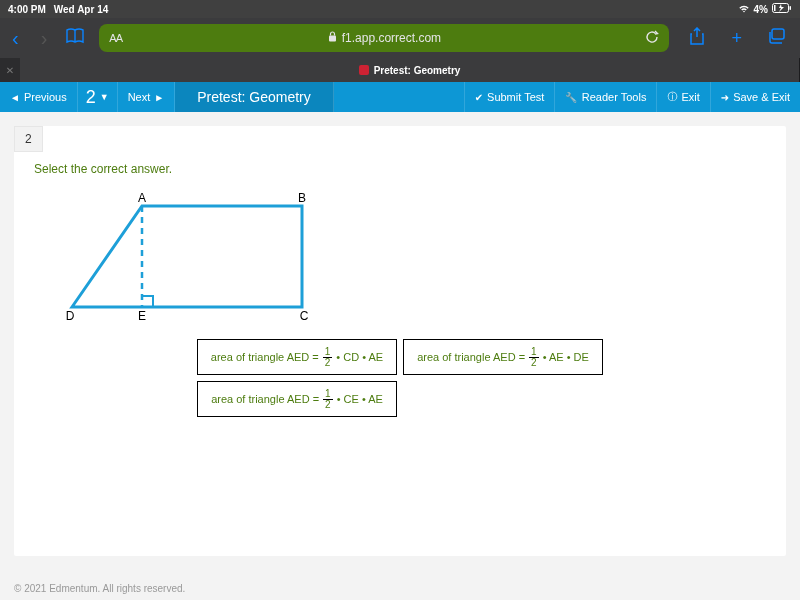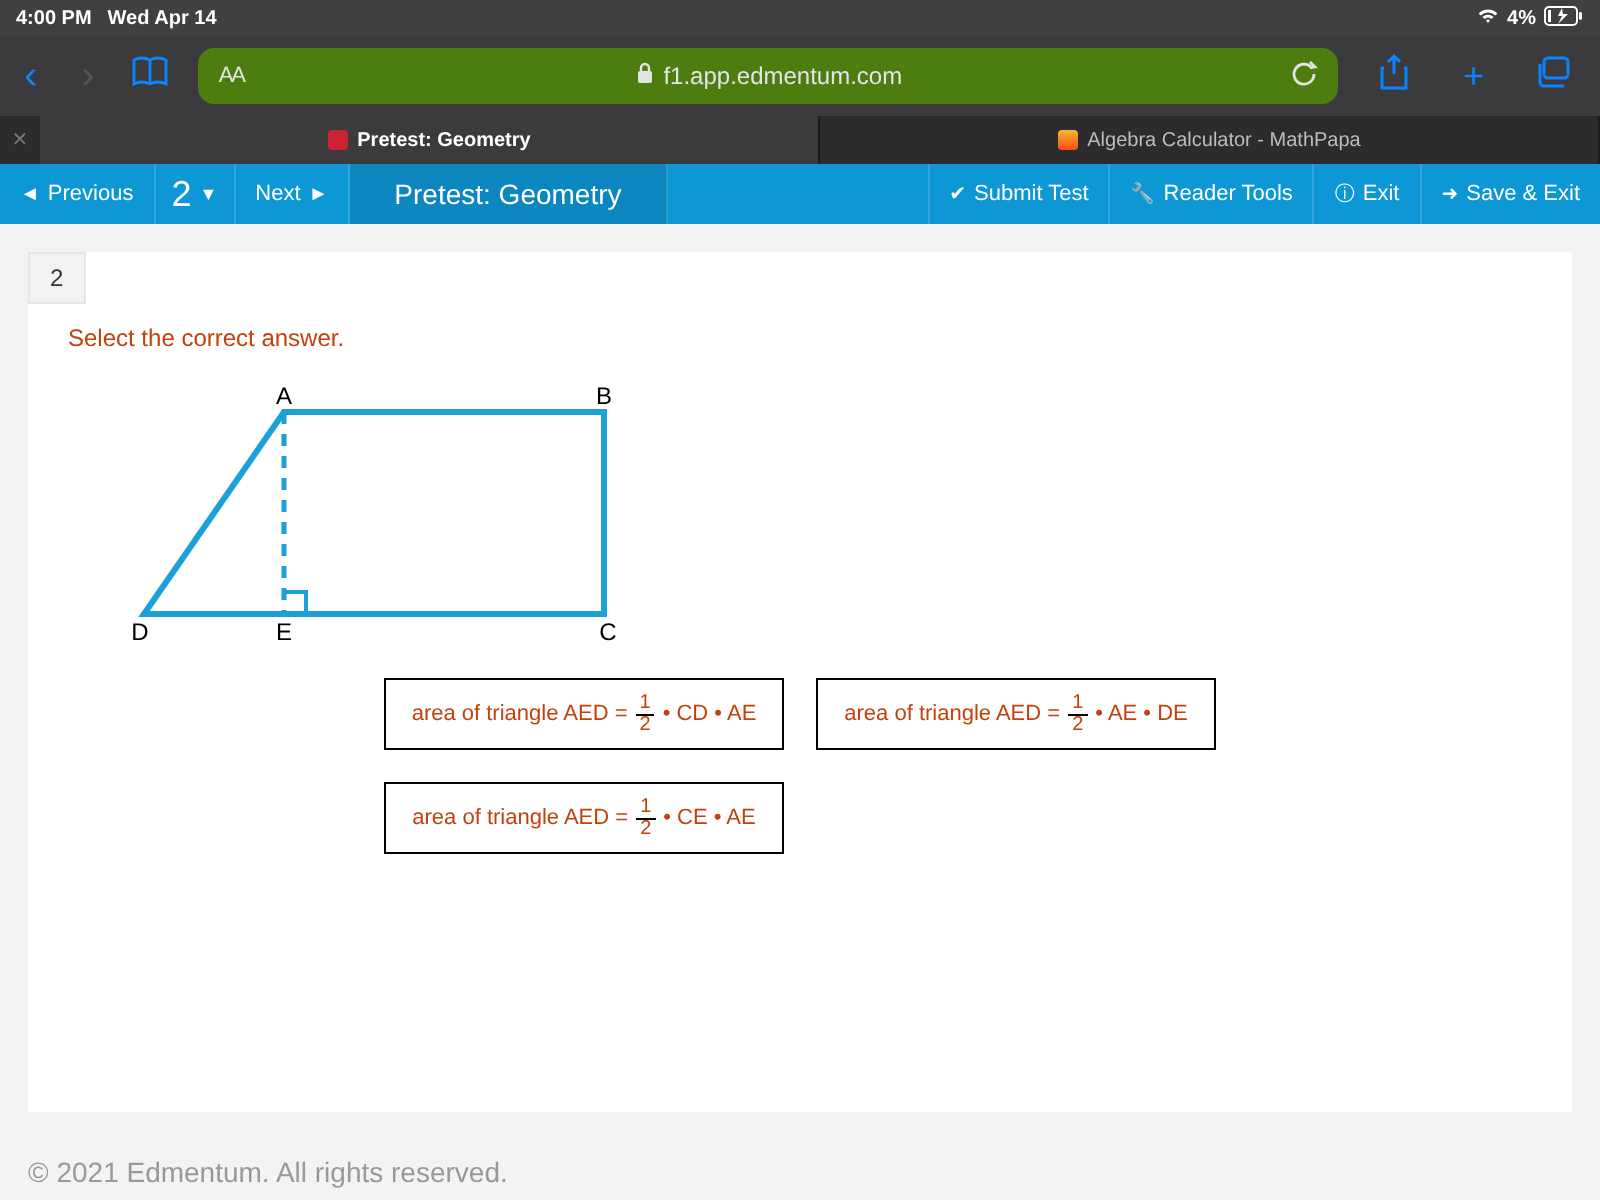--- a/index.html
+++ b/index.html
@@ -30,33 +30,33 @@
   .tb-btn { display: flex; align-items: center; gap: 4px; padding: 0 10px; border-right: 1px solid rgba(255,255,255,0.15); }
   .tb-btn.qnum { font-size: 18px; font-weight: 300; padding: 0 8px;}
   .tb-title { background: #0b86be; flex: 0 0 auto; padding: 0 22px; font-size: 14px; font-weight: 300; display:flex; align-items:center; border-right: 1px solid rgba(255,255,255,0.15);}
   .tb-spacer { flex: 1; border-right: 1px solid rgba(255,255,255,0.15);}
   .tb-ico { font-size: 10px; }
   .chev { font-size: 9px; }
 
   .content { background: #f3f3f3; padding: 14px 14px 0; height: calc(600px - 18px - 40px - 24px - 30px); overflow: hidden; position: relative;}
   .card { background: #fff; border-radius: 2px; min-height: 430px; padding: 0; }
   .qnum-badge { display:inline-block; background:#f2f2f2; border:1px solid #e6e6e6; padding:5px 10px; font-size:12px; color:#333; margin:0;}
-  .qbody { padding: 10px 20px 8px; font-size: 12px; color: #c2410c; }
+  .qbody { padding: 10px 20px 8px; font-size: 12px; color: #4d7c0f; }
   .instr { margin-bottom: 16px; }
   .question { margin-bottom: 14px; }
 
   .figure { margin: 0 0 4px 8px; }
 
-  .answers { display: grid; grid-template-columns: repeat(2, 200px); gap: 16px; margin: 14px auto 0; width: fit-content; }
+  .answers { display: grid; grid-template-columns: repeat(2, 200px); gap: 6px; margin: 14px auto 0; width: fit-content; }
   .answer { border: 1.5px solid #000; padding: 6px 6px; font-size: 11px; display: flex; align-items: center; justify-content: center; gap: 2px; height: 36px;}
   .frac { display:inline-flex; flex-direction:column; align-items:center; line-height:1; font-size:10px; margin: 0 2px;}
   .frac .n { border-bottom:1px solid #000; padding:0 2px;}
   .frac .d { padding:0 2px;}
 
-  .footer { position:absolute; bottom:6px; left:14px; font-size:14px; color:#999;}
+  .footer { position:absolute; bottom:6px; left:14px; font-size:10px; color:#999;}
 </style>
 </head>
 <body>
 
 <div class="statusbar">
   <span>4:00 PM</span>
   <span style="width:8px"></span>
   <span>Wed Apr 14</span>
   <div class="sb-right">
     <span>
@@ -85,21 +85,21 @@
         <line x1="10" y1="2" x2="10" y2="14" stroke="#0a84ff" stroke-width="1.4"></line>
       </svg>
   </span>
   <div class="urlbar">
     <span class="aa">AA</span>
     <span class="lock-url">
       <span><svg width="9" height="11" viewBox="0 0 9 11">
             <rect x="1" y="4.5" width="7" height="6" rx="1" fill="#e4e4e6"></rect>
             <path d="M2.5 4.5 V3 a2 2 0 0 1 4 0 V4.5" fill="none" stroke="#e4e4e6" stroke-width="1.2"></path>
           </svg></span>
-      <span>f1.app.edmentum.com</span>
+      <span>f1.app.correct.com</span>
     </span>
     <span class="reload"><svg width="14" height="14" viewBox="0 0 14 14">
           <path d="M12 7 A5 5 0 1 1 10.5 3.5" fill="none" stroke="#e4e4e6" stroke-width="1.4"></path>
           <path d="M10 1 L12.5 3.5 L10 4" fill="none" stroke="#e4e4e6" stroke-width="1.4"></path>
         </svg></span>
   </div>
   <span class="chrome-btn"><svg width="16" height="18" viewBox="0 0 16 18">
         <path d="M8 1 V10 M5 4 L8 1 L11 4" fill="none" stroke="#0a84ff" stroke-width="1.5"></path>
         <path d="M3 7 H2 V17 H14 V7 H13" fill="none" stroke="#0a84ff" stroke-width="1.5"></path>
       </svg></span>
@@ -108,24 +108,20 @@
         <rect x="4" y="1" width="12" height="10" rx="2" fill="none" stroke="#0a84ff" stroke-width="1.5"></rect>
         <path d="M2 4 V13 a2 2 0 0 0 2 2 H14" fill="none" stroke="#0a84ff" stroke-width="1.5"></path>
       </svg></span>
 </div>
 
 <div class="tabbar">
   <div class="tab-x">✕</div>
   <div class="tab active">
     <span class="tab-ico ico-red"></span>
     <span>Pretest: Geometry</span>
-  </div>
-  <div class="tab">
-    <span class="tab-ico ico-calc"></span>
-    <span>Algebra Calculator - MathPapa</span>
   </div>
 </div>
 
 <div class="toolbar">
   <div class="tb-btn">
     <span class="tb-ico">◄</span>
     <span>Previous</span>
   </div>
   <div class="tb-btn qnum">
     <span>2</span>

